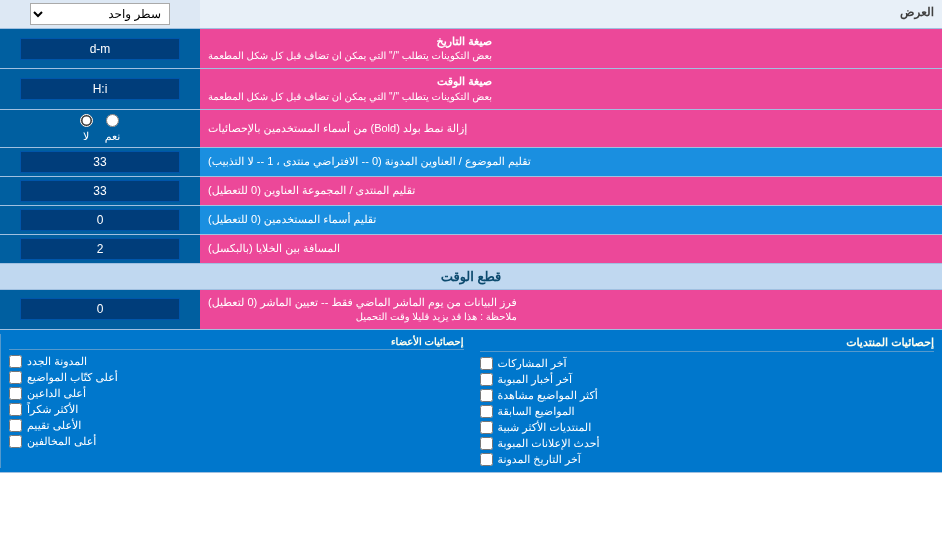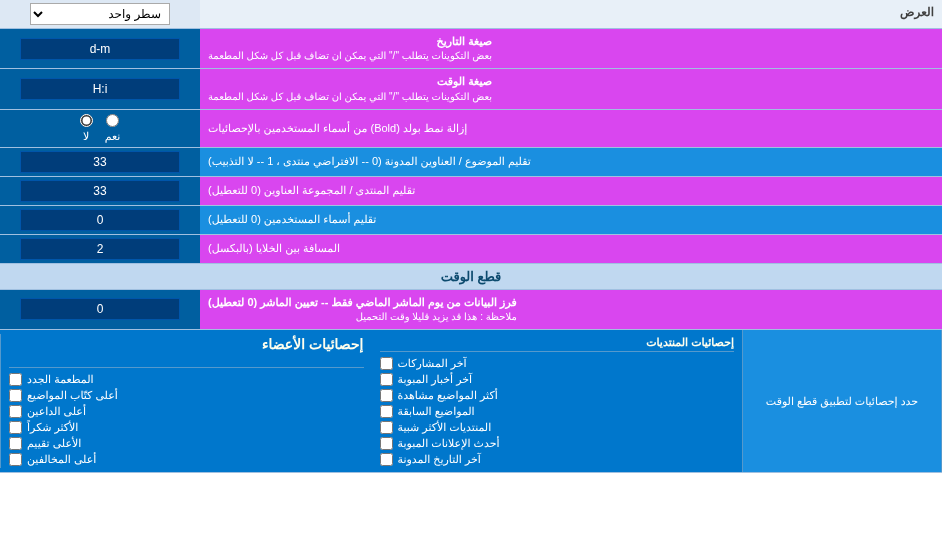--- a/index.html
+++ b/index.html
@@ -10,21 +10,21 @@
       direction: rtl;
       background: #fff;
     }
     .row {
       display: flex;
       align-items: stretch;
       border-bottom: 1px solid #a0c0e0;
     }
     .label-cell {
       flex: 1;
-      background: #d946ef;
+      background: #ec4899;
       color: #fff;
       padding: 5px 8px;
       text-align: right;
       display: flex;
       align-items: center;
       justify-content: flex-end;
       font-size: 11px;
       line-height: 1.4;
     }
     .label-cell.light {
@@ -228,32 +228,31 @@
   <div class="input-cell">
     <input type="text" value="2" style="">
   </div>
 </div>
 
 <div class="section-header">قطع الوقت</div>
 
 <div class="row">
   <div class="label-cell">
     <div style="text-align:right;">
-      <div style="font-weight:bold; font-size:11px;">فرز البيانات من يوم الماشر الماضي فقط -- تعيين الماشر (0 لتعطيل)</div>
+      <div style="font-weight:normal; font-size:11px;">فرز البيانات من يوم الماشر الماضي فقط -- تعيين الماشر (0 لتعطيل)</div>
       <div style="font-size:10px;">ملاحظة : هذا قد يزيد قليلا وقت التحميل</div>
     </div>
   </div>
   <div class="input-cell">
     <input type="text" value="0" style="">
   </div>
 </div>
 
 <div class="checkboxes-section">
 
-  <div style="width:200px; background:#1a8fe0; color:#fff; display:flex; align-items:center; justify-content:center; padding:6px 8px; font-size:11px; text-align:center; border-left:1px solid #5599cc; border-right:1px solid #5599cc;">حدد إحصائيات لتطبيق قطع الوقت</div>
 
   <div class="checkboxes-content">
 
     <div class="checkbox-col">
       <div style="color:#ffe; font-weight:bold; font-size:11px; text-align:right; padding-bottom:2px; border-bottom:1px solid #5599cc; margin-bottom:2px;">إحصائيات المنتديات</div>
       <div class="checkbox-item">
         <span>آخر المشاركات</span>
         <input type="checkbox" style="">
       </div>
       <div class="checkbox-item">
@@ -276,23 +275,23 @@
         <span>أحدث الإعلانات المبوبة</span>
         <input type="checkbox" style="">
       </div>
       <div class="checkbox-item">
         <span>آخر التاريخ المدونة</span>
         <input type="checkbox" style="">
       </div>
     </div>
 
     <div class="checkbox-col border-left">
-      <div style="color:#ffe; font-weight:bold; font-size:14px; text-align:right; padding-bottom:15px; border-bottom:1px solid #5599cc; margin-bottom:2px;">إحصائيات الأعضاء</div>
-      <div class="checkbox-item">
-        <span>المطعمة الجدد</span>
+      <div style="color:#ffe; font-weight:bold; font-size:10px; text-align:right; padding-bottom:2px; border-bottom:1px solid #5599cc; margin-bottom:2px;">إحصائيات الأعضاء</div>
+      <div class="checkbox-item">
+        <span>المدونة الجدد</span>
         <input type="checkbox" style="">
       </div>
       <div class="checkbox-item">
         <span>أعلى كتّاب المواضيع</span>
         <input type="checkbox" style="">
       </div>
       <div class="checkbox-item">
         <span>أعلى الداعين</span>
         <input type="checkbox" style="">
       </div>

